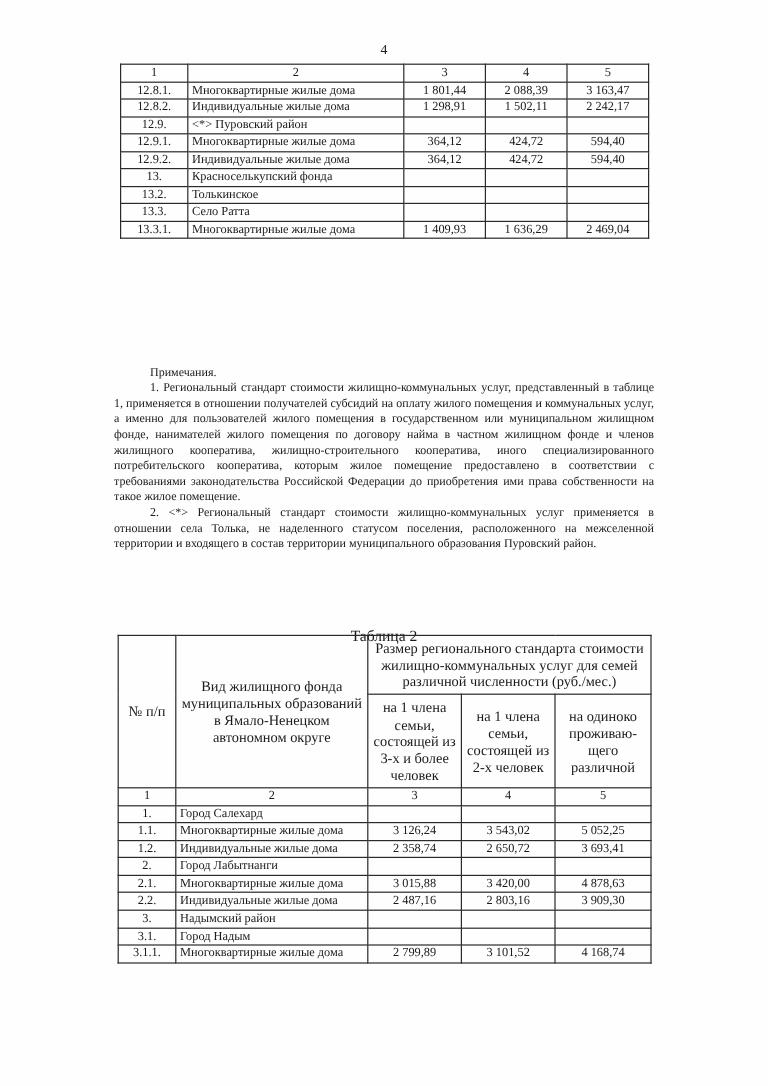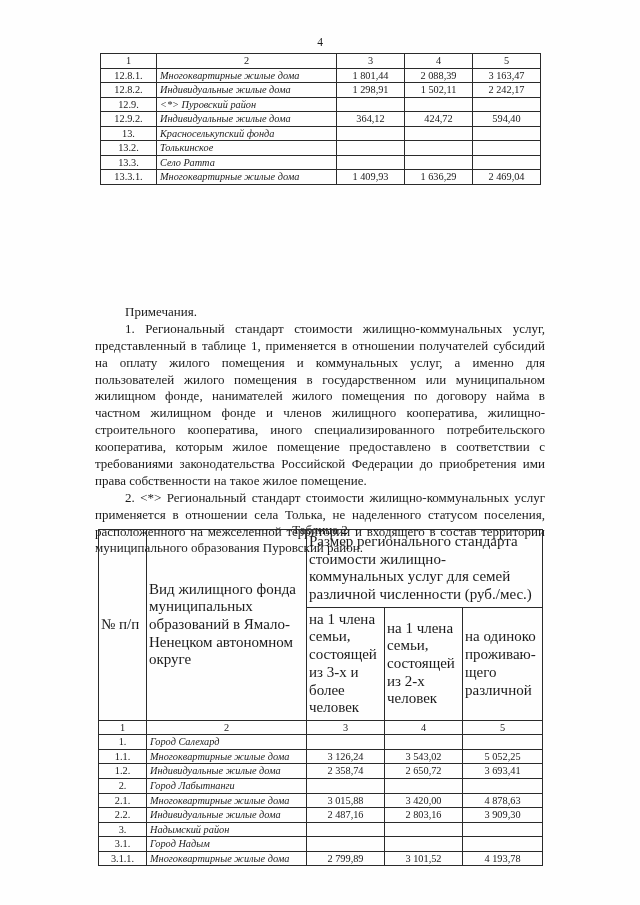--- a/index.html
+++ b/index.html
@@ -39,40 +39,40 @@
     line-height: 1.12;
   }
   table.doc-table td,
   table.doc-table th {
     border: 1px solid #2a2a2a;
     padding: 1px 3px;
     vertical-align: middle;
     font-weight: normal;
   }
   .c-num   { text-align: center; }
-  .c-name  { text-align: left; padding-left: 5px; font-style: italic; }
+  .c-name  { text-align: left; padding-left: 5px; }
   .c-val   { text-align: center; }
   .colnum-row td { text-align: center; font-size: 10.3px; }
 
   
   #table1-wrap {
     position: absolute;
     left: 100px;
     top: 53px;
     width: 440px;
   }
   #table1 { width: 440px; }
 
   
   #notes {
     position: absolute;
     left: 95px;
     top: 304px;
     width: 450px;
-    font-size: 13px;
+    font-size: 10px;
     line-height: 1.30;
     text-align: justify;
   }
   #notes p {
     margin: 0;
   }
   #notes p.indent {
     text-indent: 30px;
   }
 
@@ -89,23 +89,23 @@
 
   
   #table2-wrap {
     position: absolute;
     left: 98px;
     top: 529px;
     width: 444px;
   }
   #table2 { width: 444px; }
   #table2 .hdr {
-    text-align: left;
+    text-align: center;
     vertical-align: middle;
-    font-size: 15px;
+    font-size: 12px;
     line-height: 1.18;
     padding: 3px 2px;
   }
   #table2 td.c-name, #table1 td.c-name {
     white-space: nowrap;
   }
 </style>
 </head>
 <body>
 
@@ -143,20 +143,27 @@
             <td class="c-val">1 298,91</td>
             <td class="c-val">1 502,11</td>
             <td class="c-val">2 242,17</td>
           </tr>
           <tr>
             <td class="c-num">12.9.</td>
             <td class="c-name">&lt;*&gt; Пуровский район</td>
             <td class="c-val"></td>
             <td class="c-val"></td>
             <td class="c-val"></td>
+          </tr>
+          <tr>
+            <td class="c-num">12.9.1.</td>
+            <td class="c-name">Многоквартирные жилые дома</td>
+            <td class="c-val">364,12</td>
+            <td class="c-val">424,72</td>
+            <td class="c-val">594,40</td>
           </tr>
           <tr>
             <td class="c-num">12.9.2.</td>
             <td class="c-name">Индивидуальные жилые дома</td>
             <td class="c-val">364,12</td>
             <td class="c-val">424,72</td>
             <td class="c-val">594,40</td>
           </tr>
           <tr>
             <td class="c-num">13.</td>
@@ -281,19 +288,19 @@
             <td class="c-name">Город Надым</td>
             <td class="c-val"></td>
             <td class="c-val"></td>
             <td class="c-val"></td>
           </tr>
           <tr>
             <td class="c-num">3.1.1.</td>
             <td class="c-name">Многоквартирные жилые дома</td>
             <td class="c-val">2 799,89</td>
             <td class="c-val">3 101,52</td>
-            <td class="c-val">4 193,78</td>
+            <td class="c-val">4 168,74</td>
           </tr>
         </tbody>
     </table>
   </div>
 
 </div>
 
 </body></html>

